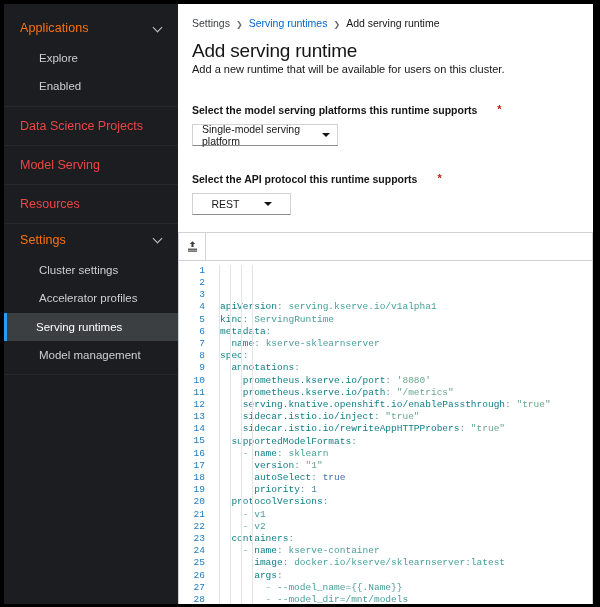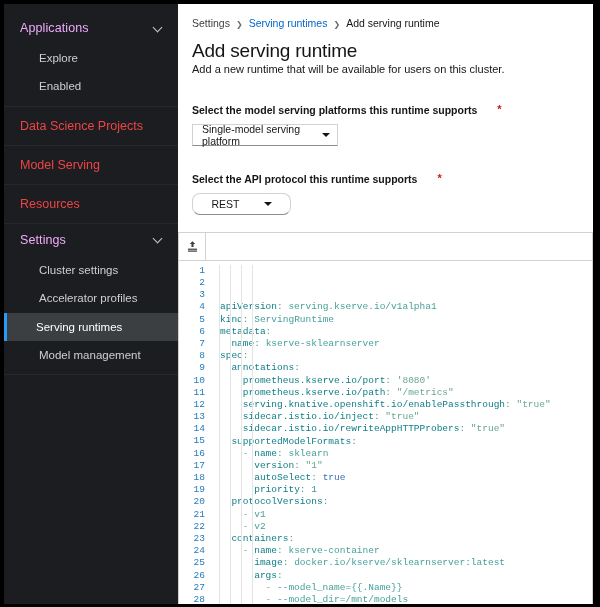--- a/index.html
+++ b/index.html
@@ -25,21 +25,21 @@
     background: #1b1d21;
     color: #d2d2d2;
     padding-top: 8px;
     overflow: hidden;
   }
   .nav-group { border-bottom: 1px solid #26282c; }
   .nav-top {
     display: flex; align-items: center; justify-content: space-between;
     padding: 9px 14px 9px 16px;
     font-size: 12.5px;
-    color: #f0abfc;
+    color: #f97316;
     cursor: pointer;
     letter-spacing: .1px;
   }
   .chevron {
     width: 11px; height: 11px;
     display: inline-block;
     position: relative;
     flex: 0 0 auto;
   }
   .chevron::after {
@@ -132,21 +132,21 @@
     display: inline-flex;
     align-items: center;
     justify-content: space-between;
     padding: 0 7px 0 9px;
     font-size: 10.5px;
     color: #151515;
     cursor: pointer;
     position: relative;
   }
   .select.w1 { width: 146px; }
-  .select.w2 { width: 99px; justify-content: center; gap: 24px; padding: 0 6px 0 6px; border-radius: 8px; }
+  .select.w2 { width: 99px; justify-content: center; gap: 24px; padding: 0 6px 0 6px; }
   .caret {
     width: 0; height: 0;
     border-left: 4px solid transparent;
     border-right: 4px solid transparent;
     border-top: 4.5px solid #151515;
     flex: 0 0 auto;
   }
 
   
   .editor-wrap {

